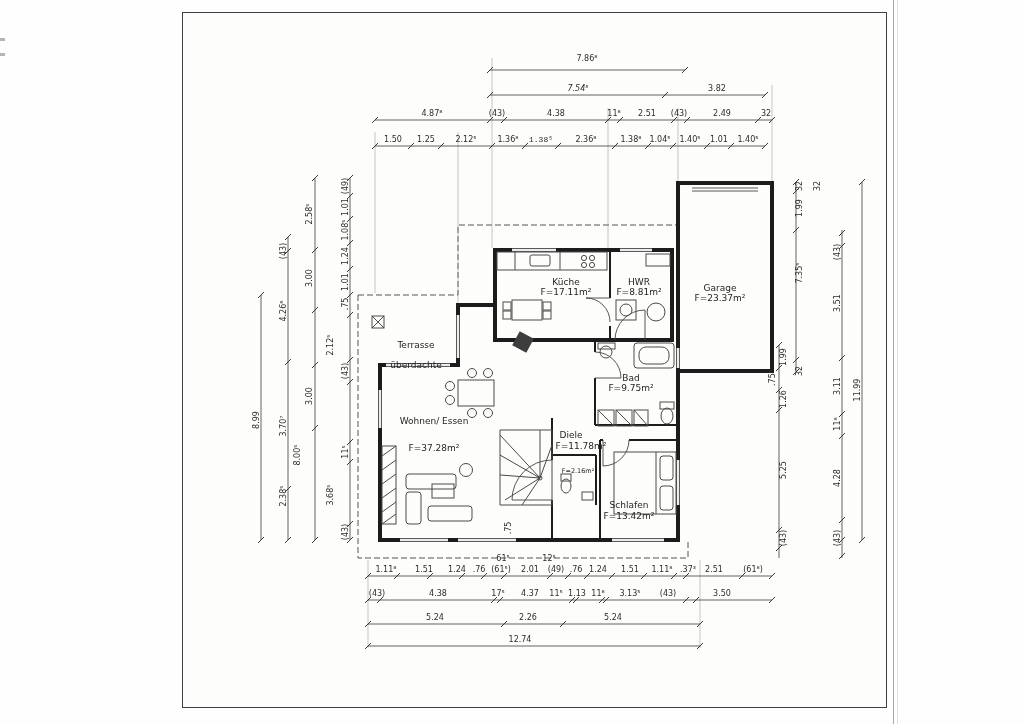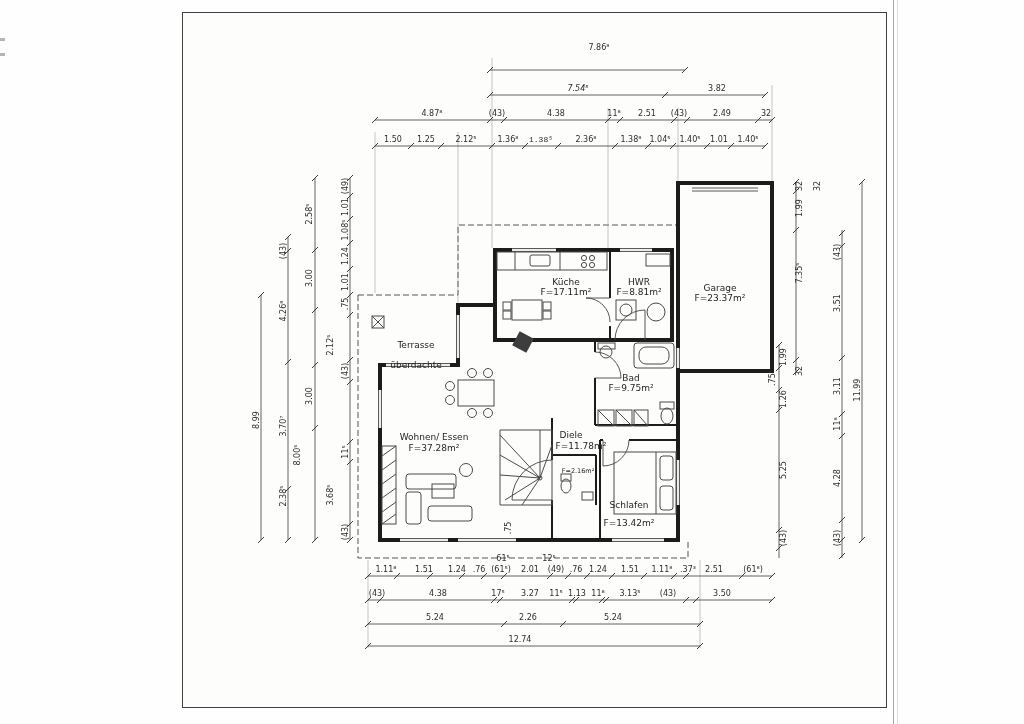--- a/index.html
+++ b/index.html
@@ -326,21 +326,21 @@
 
       <g>
         <ellipse cx="566" cy="486" rx="5" ry="7"></ellipse>
           <rect x="561" y="474" width="10" height="7"></rect>
         <rect x="582" y="492" width="11" height="8"></rect>
       </g>
     </g>
   </svg>
 
   <div id="labels">
-      <span class="dim" style="left: 587px; top: 48px; margin-left: 12px;">7.86⁸</span>
+      <span class="dim" style="left: 587px; top: 59px;">7.86⁸</span>
       <span class="dim" style="left: 578px; top: 89px; font-style: italic;">7.54⁵</span>
       <span class="dim" style="left: 717px; top: 89px;">3.82</span>
       <span class="dim" style="left: 432px; top: 114px;">4.87⁸</span>
       <span class="dim" style="left: 497px; top: 114px;">(43)</span>
       <span class="dim" style="left: 556px; top: 114px;">4.38</span>
       <span class="dim" style="left: 614px; top: 114px;">11⁸</span>
       <span class="dim" style="left: 647px; top: 114px;">2.51</span>
       <span class="dim" style="left: 679px; top: 114px;">(43)</span>
       <span class="dim" style="left: 722px; top: 114px;">2.49</span>
       <span class="dim" style="left: 766px; top: 114px;">32</span>
@@ -405,42 +405,42 @@
       <span class="dim" style="left: 576px; top: 570px;">.76</span>
       <span class="dim" style="left: 598px; top: 570px;">1.24</span>
       <span class="dim" style="left: 630px; top: 570px;">1.51</span>
       <span class="dim" style="left: 662px; top: 570px;">1.11⁸</span>
       <span class="dim" style="left: 688px; top: 570px;">.37³</span>
       <span class="dim" style="left: 714px; top: 570px;">2.51</span>
       <span class="dim" style="left: 753px; top: 570px;">(61⁸)</span>
       <span class="dim" style="left: 377px; top: 594px;">(43)</span>
       <span class="dim" style="left: 438px; top: 594px;">4.38</span>
       <span class="dim" style="left: 498px; top: 594px;">17⁵</span>
-      <span class="dim" style="left: 530px; top: 594px;">3.27</span>
+      <span class="dim" style="left: 530px; top: 594px;">4.37</span>
       <span class="dim" style="left: 556px; top: 594px;">11⁵</span>
       <span class="dim" style="left: 577px; top: 594px;">1.13</span>
       <span class="dim" style="left: 598px; top: 594px;">11⁸</span>
       <span class="dim" style="left: 630px; top: 594px;">3.13⁵</span>
       <span class="dim" style="left: 668px; top: 594px;">(43)</span>
       <span class="dim" style="left: 722px; top: 594px;">3.50</span>
       <span class="dim" style="left: 435px; top: 618px;">5.24</span>
       <span class="dim" style="left: 528px; top: 618px;">2.26</span>
       <span class="dim" style="left: 613px; top: 618px;">5.24</span>
       <span class="dim" style="left: 520px; top: 640px;">12.74</span>
       <span class="room" style="left: 416px; top: 335px; margin-top: 30px;">überdachte</span>
       <span class="room" style="left: 416px; top: 345px;">Terrasse</span>
       <span class="room" style="left: 566px; top: 282px;">Küche</span>
       <span class="room" style="left: 566px; top: 292px;">F=17.11m²</span>
       <span class="room" style="left: 639px; top: 282px;">HWR</span>
       <span class="room" style="left: 639px; top: 292px;">F=8.81m²</span>
       <span class="room" style="left: 720px; top: 288px;">Garage</span>
       <span class="room" style="left: 720px; top: 298px;">F=23.37m²</span>
       <span class="room" style="left: 631px; top: 378px;">Bad</span>
       <span class="room" style="left: 631px; top: 388px; text-align: right;">F=9.75m²</span>
-      <span class="room" style="left: 434px; top: 437px;">Wohnen/ Essen</span>
+      <span class="room" style="left: 434px; top: 421px;">Wohnen/ Essen</span>
       <span class="room" style="left: 434px; top: 448px;">F=37.28m²</span>
       <span class="room" style="left: 571px; top: 435px;">Diele</span>
       <span class="room" style="left: 571px; top: 446px; margin-left: 10px;">F=11.78m²</span>
       <span class="room small" style="left: 578px; top: 471px;">F=2.16m²</span>
       <span class="room" style="left: 629px; top: 505px;">Schlafen</span>
-      <span class="room" style="left: 629px; top: 516px; margin-top: 7px;">F=13.42m²</span>
+      <span class="room" style="left: 629px; top: 516px;">F=13.42m²</span>
     </div>
 </div>
 
 </body></html>

